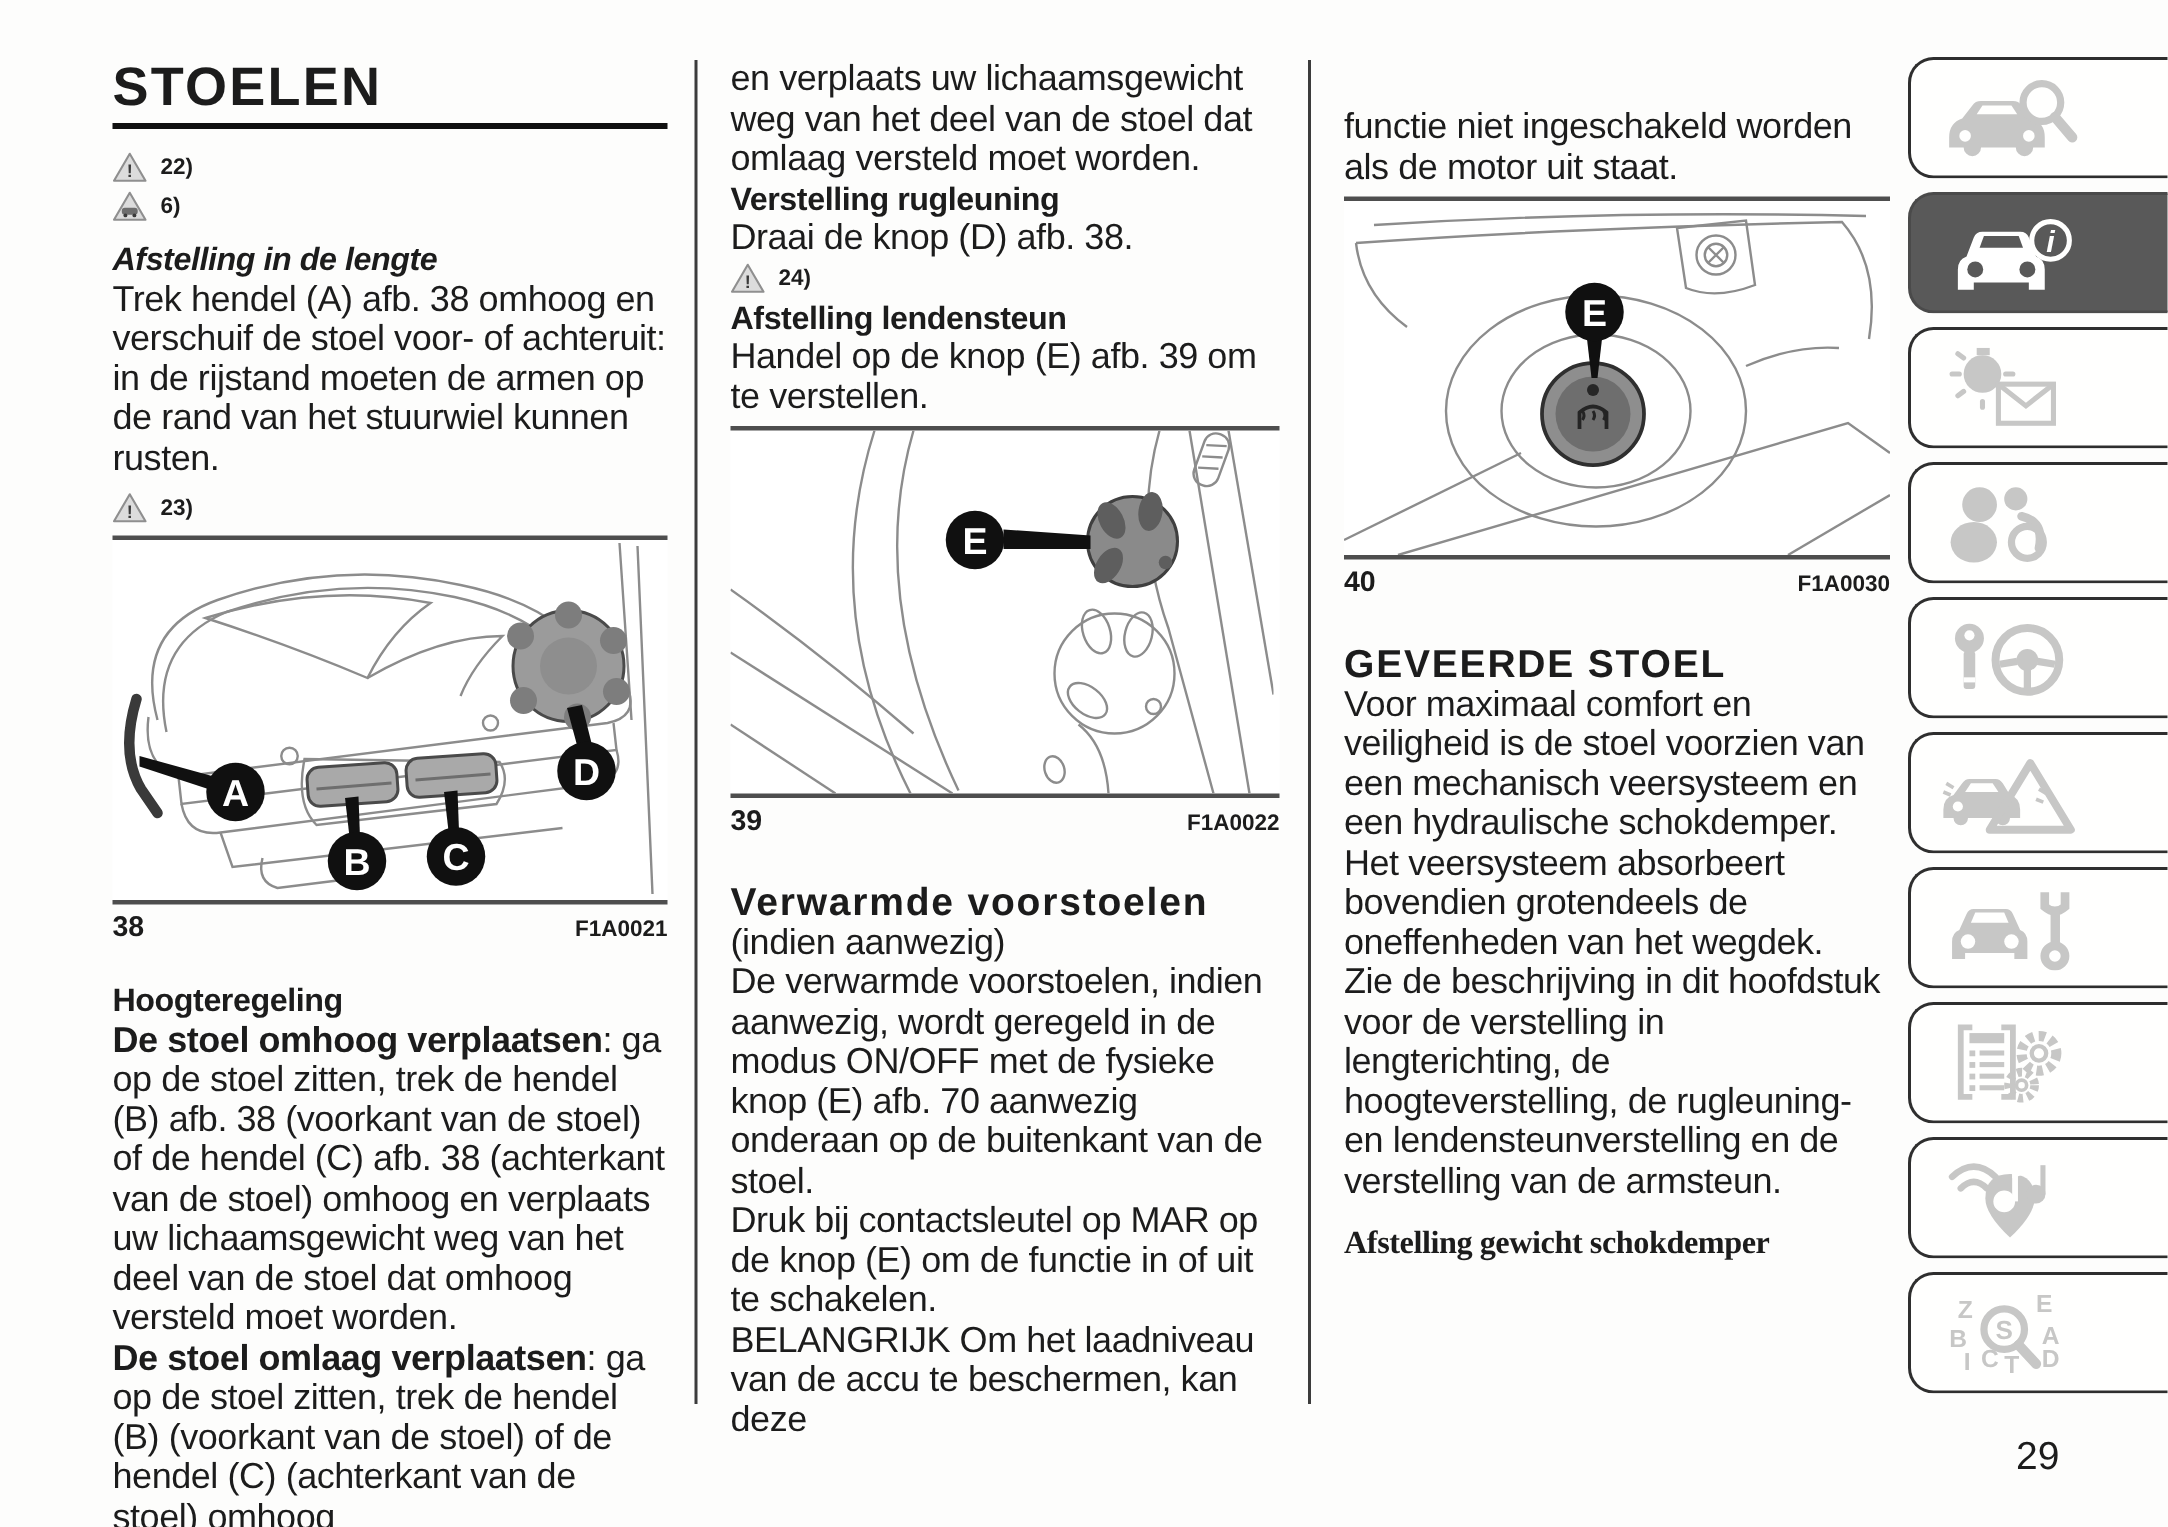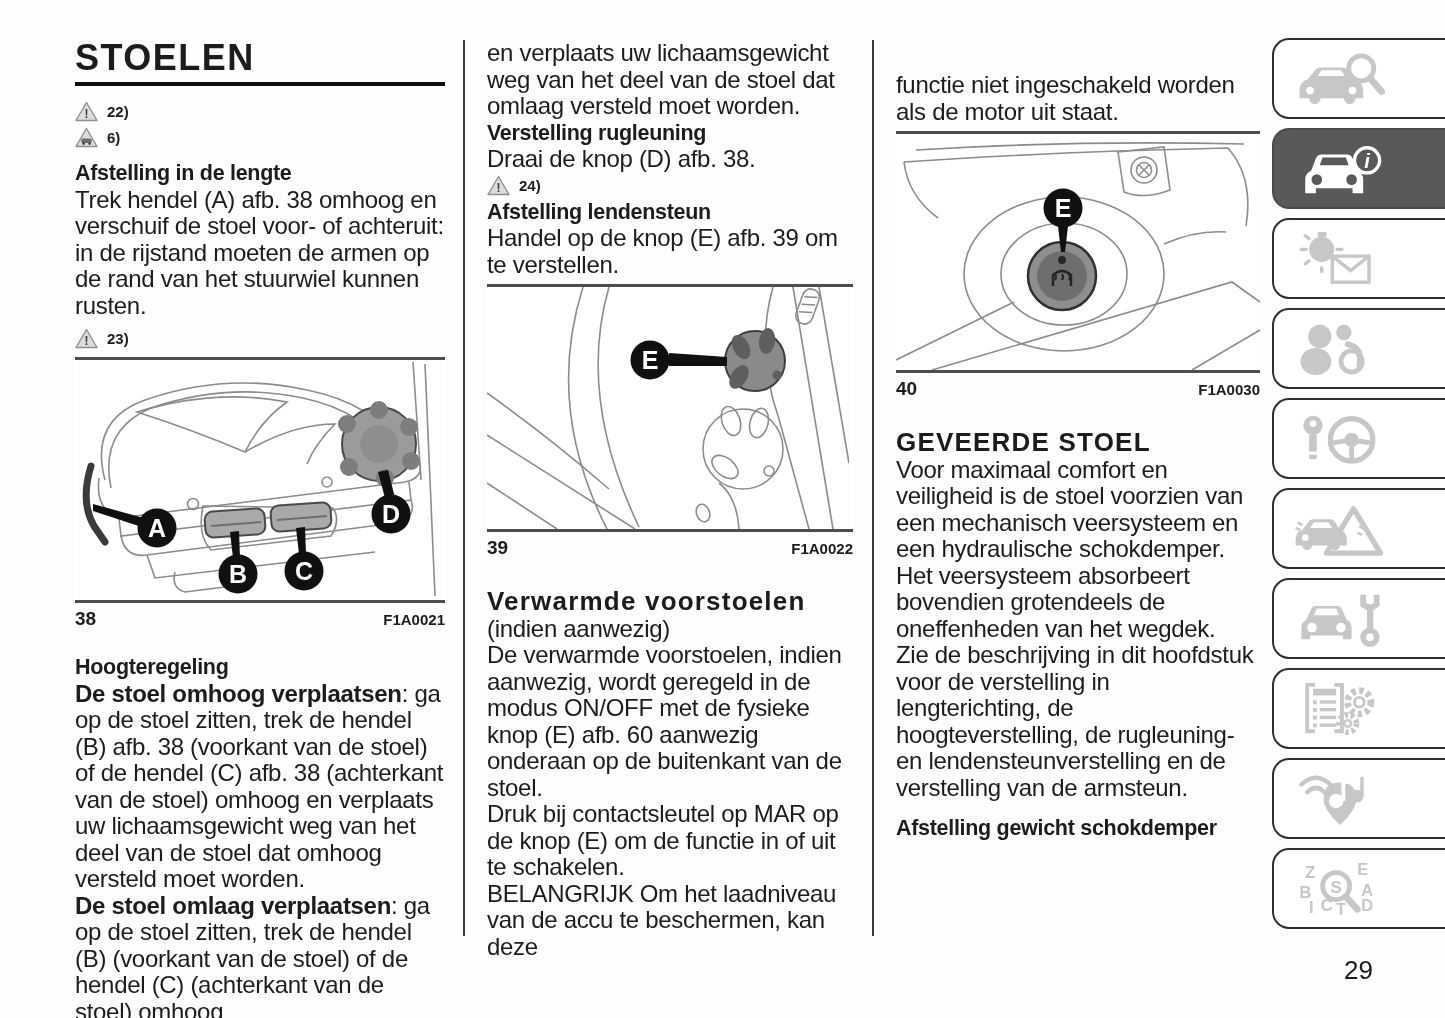--- a/index.html
+++ b/index.html
@@ -39,22 +39,22 @@
     box-sizing:border-box;width:177px;height:81px;margin-bottom:9px;
     border:2.5px solid #2e2e2e;border-right:none;border-radius:17px 0 0 17px;
     background:#fffffe;display:flex;align-items:center;padding-left:16px;
     color:#c7c7c6;
   }
   .tile.active{background:#595959;border-color:#4a4a4a;color:#ffffff;}
   .tile svg{flex:0 0 auto;}
 
   #pagenum{position:absolute;left:1310px;top:955px;font-size:26px;font-weight:400;letter-spacing:0;margin-left:34px;}
 
-  .mt6{margin-top:6px;}.mt10{margin-top:10px;}.mt12{margin-top:12px;}
-  .mt14{margin-top:14px;}.mt24{margin-top:24px;}.mt28{margin-top:28px;}
+  .mt6{margin-top:6px;}.mt10{margin-top:10px;font-style:italic;}.mt12{margin-top:12px;}
+  .mt14{margin-top:14px;font-family:Liberation Serif, serif;}.mt24{margin-top:24px;}.mt28{margin-top:28px;}
   text{font-family:"Liberation Sans",sans-serif;}
 </style>
 </head>
 <body>
 
 <div class="col" id="col-left">
   <div class="h1">STOELEN</div>
   <div class="title-rule"></div>
 
   <div class="warnrow mt12">
@@ -203,21 +203,21 @@
       <text x="163" y="82" fill="#fff" font-weight="bold" font-size="25" text-anchor="middle">E</text>
     </svg>
   </div>
   <div class="figcaption">
     <span class="fignum">39</span>
     <span class="figcode">F1A0022</span>
   </div>
 
   <div class="h1b mt28">Verwarmde voorstoelen</div>
   <p class="body">(indien aanwezig)</p>
-  <p class="body">De verwarmde voorstoelen, indien aanwezig, wordt geregeld in de modus ON/OFF met de fysieke knop (E) afb. 60 aanwezig onderaan op de buitenkant van de stoel.</p>
+  <p class="body">De verwarmde voorstoelen, indien aanwezig, wordt geregeld in de modus ON/OFF met de fysieke knop (E) afb. 70 aanwezig onderaan op de buitenkant van de stoel.</p>
   <p class="body">Druk bij contactsleutel op MAR op de knop (E) om de functie in of uit te schakelen.</p>
   <p class="body">BELANGRIJK Om het laadniveau van de accu te beschermen, kan deze</p>
 </div>
 
 <div class="vdiv" id="vdiv2"></div>
 
 <div class="col" id="col-right">
   <p class="body">functie niet ingeschakeld worden als de motor uit staat.</p>
 
   <div class="figure mt6">

